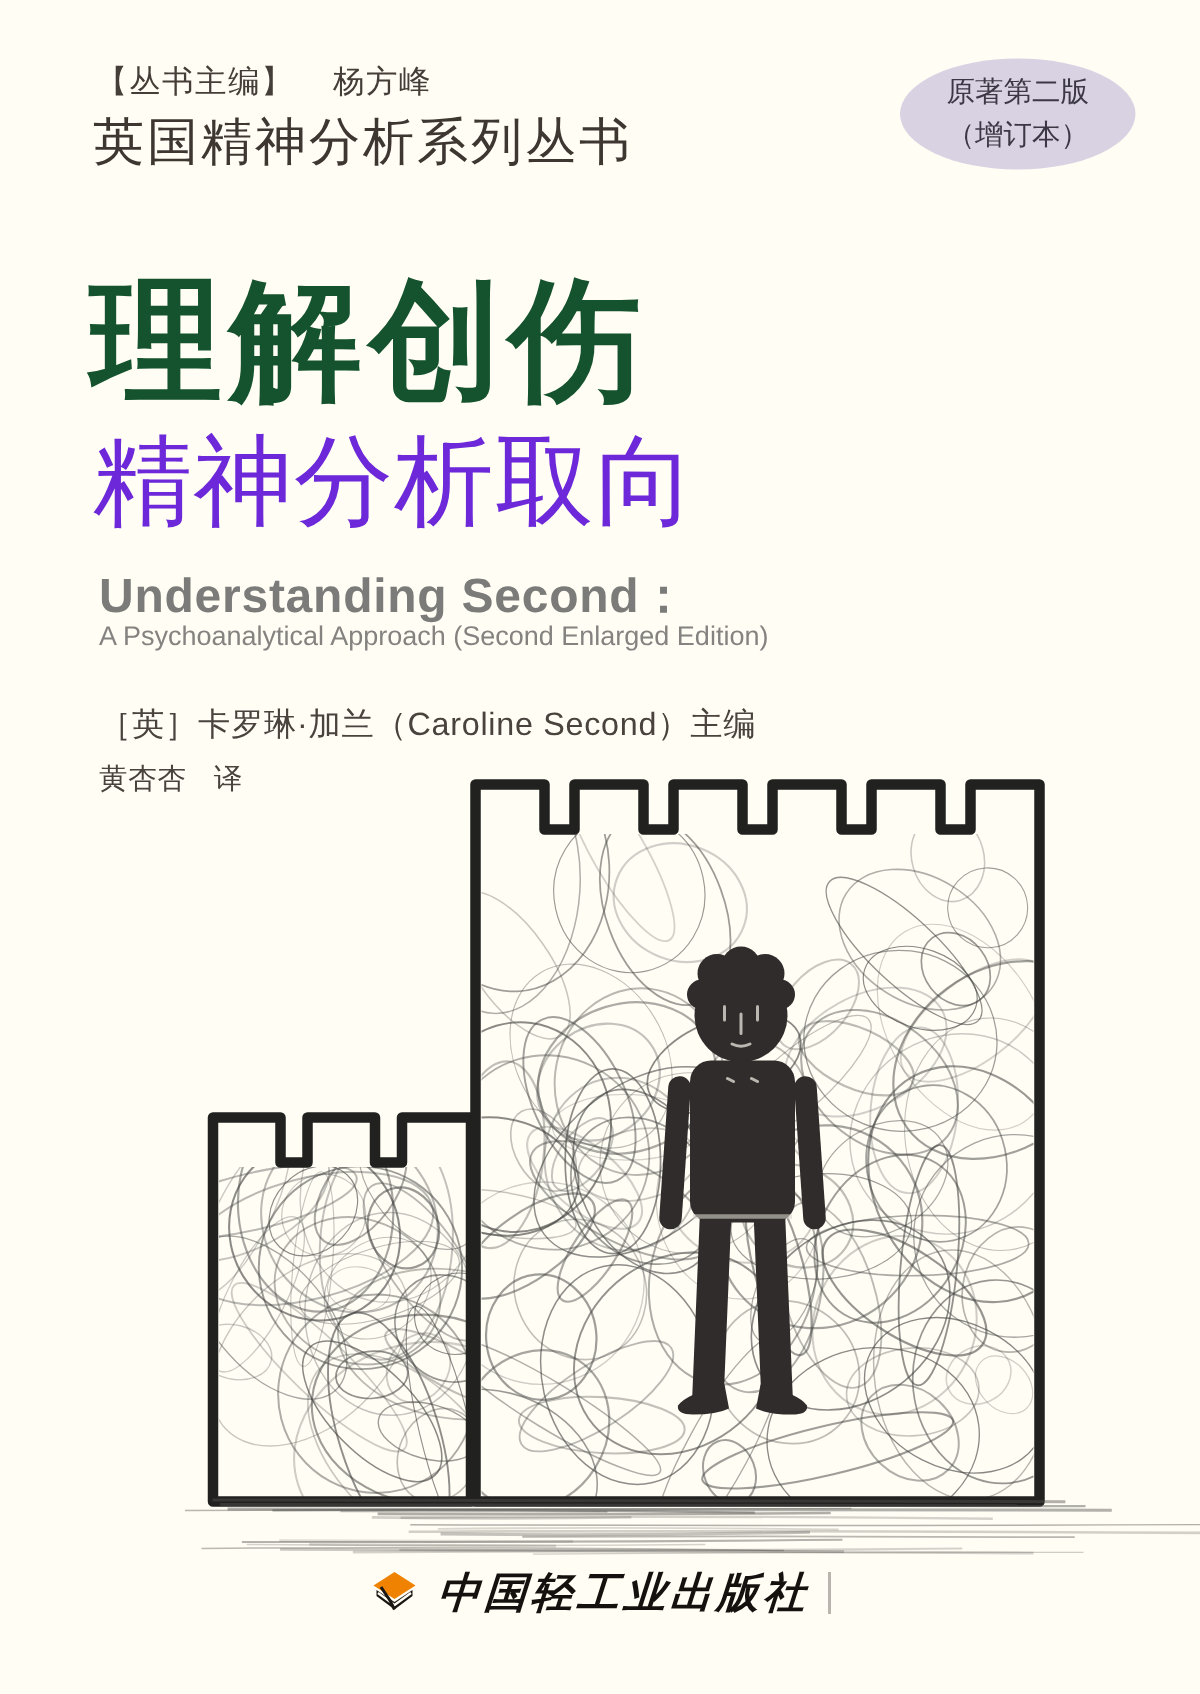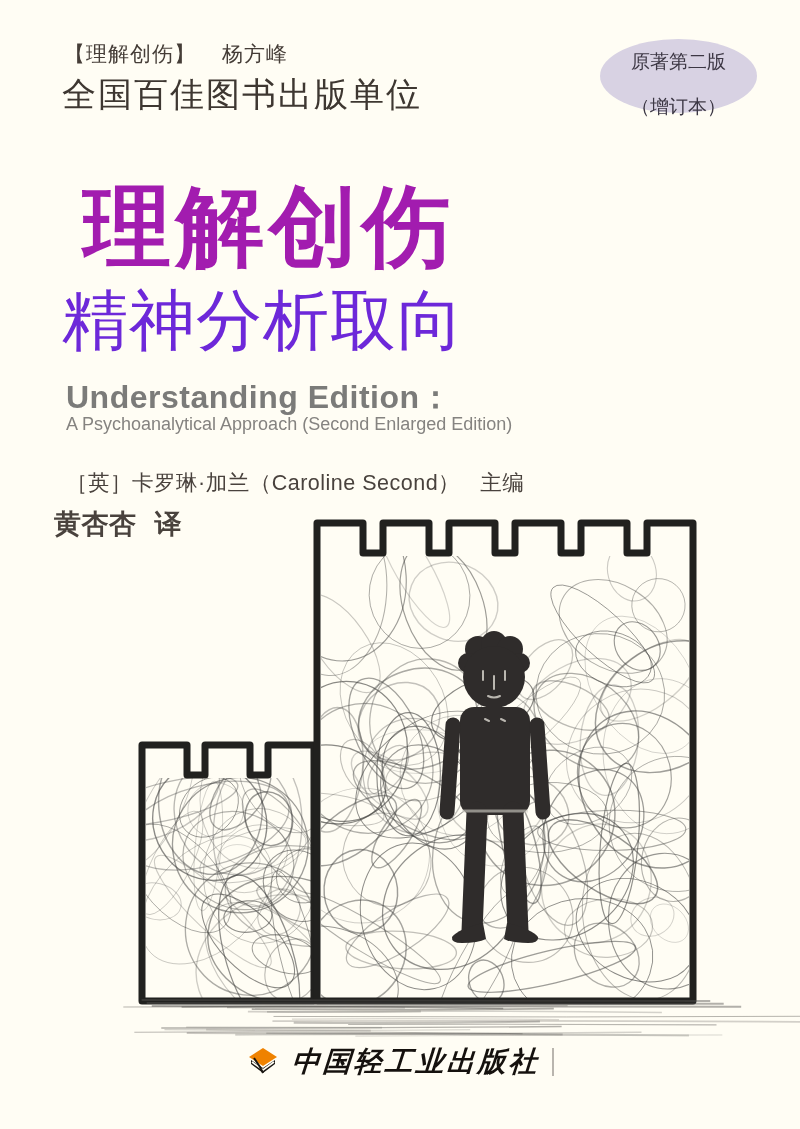--- a/index.html
+++ b/index.html
@@ -22,21 +22,21 @@
   .series-title {
     left: 62px; top: 72px;
     font-size: 34px; color: #3e3731; letter-spacing: 2px; font-weight: 400;
   }
   .edition-badge {
     left: 600px; top: 39px; width: 157px; height: 74px;
     border-radius: 50%;
     display: flex; flex-direction: column; align-items: center; justify-content: center;
     text-align: center;
   }
-  .edition-badge div { font-size: 19px; line-height: 1.55; margin-top: 16px; }
+  .edition-badge div { font-size: 19px; line-height: 1.55; }
 
   
   .main-title {
     left: 60px; top: 168px;
     font-size: 88px; font-weight: bold; letter-spacing: 5px;
     font-family: "Liberation Serif", "DejaVu Serif", serif;
   }
   .sub-title {
     left: 62px; top: 276px;
     font-size: 66px; font-weight: 400; letter-spacing: 1px;
@@ -49,24 +49,24 @@
   .eng-title-2 {
     left: 66px; top: 414px;
     font-size: 18px; font-weight: 400;
   }
 
   
   .editor-line {
     left: 66px; top: 468px;
     font-size: 21.5px; color: #49423d; letter-spacing: 0.5px;
   }
-  .editor-line .role { margin-left: 20px; }
+  .editor-line .role { }
   .translator-line {
-    left: 54px; top: 506px;
-    font-size: 27px; color: #49423d; letter-spacing: 0.5px; font-weight: bold;
+    left: 66px; top: 506px;
+    font-size: 19px; color: #49423d; letter-spacing: 0.5px;
   }
   .translator-line .role { margin-left: 18px; }
 
   
   .illustration { left: 0; top: 515px; width: 800px; height: 545px; }
 
   
   .publisher-row {
     left: 0; top: 1038px; width: 800px; height: 48px;
     display: flex; align-items: center; justify-content: center; gap: 12px;
@@ -80,32 +80,32 @@
   }
   .publisher-divider { width: 2px; height: 28px; background: #b9b5ae; }
   .publisher-honor {
     font-size: 17px; font-weight: bold; color: #181512; letter-spacing: 1px;
   }
 </style>
 </head>
 <body style="background: rgb(255, 253, 244);">
 
 <div class="abs series-editor-line">
-  <span>【理解创伤】</span><span class="name">杨方峰</span>
-</div>
-<div class="abs series-title">全国百佳图书出版单位</div>
+  <span>【丛书主编】</span><span class="name">杨方峰</span>
+</div>
+<div class="abs series-title">英国精神分析系列丛书</div>
 
 <div class="abs edition-badge" id="edition-badge" style="background: rgb(216, 210, 227); color: rgb(60, 55, 68);">
   <div>原著第二版</div>
   <div>（增订本）</div>
 </div>
 
-<div class="abs main-title" id="main-title" style="color: #a21caf; margin-left: 23px;">理解创伤</div>
+<div class="abs main-title" id="main-title" style="color: #14532d;">理解创伤</div>
 <div class="abs sub-title" id="sub-title" style="color: #6d28d9;">精神分析取向</div>
-<div class="abs eng-title-1" id="eng-title-1" style="color: rgb(123, 123, 121);">Understanding Edition：</div>
+<div class="abs eng-title-1" id="eng-title-1" style="color: rgb(123, 123, 121);">Understanding Second：</div>
 <div class="abs eng-title-2" id="eng-title-2" style="color: rgb(133, 131, 128);">A Psychoanalytical Approach (Second Enlarged Edition)</div>
 
 <div class="abs editor-line">
   <span>［英］卡罗琳·加兰（Caroline Second）</span><span class="role">主编</span>
 </div>
 <div class="abs translator-line">
   <span>黄杏杏</span><span class="role">译</span>
 </div>
 
 <svg class="abs illustration" viewBox="0 515 800 545" xmlns="http://www.w3.org/2000/svg">

